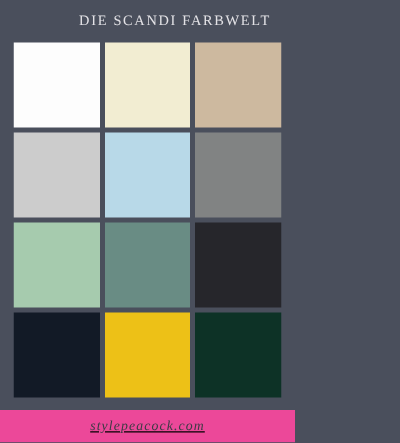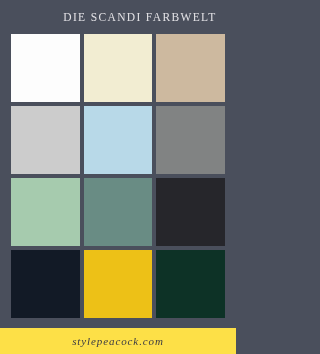--- a/index.html
+++ b/index.html
@@ -117,17 +117,17 @@
     </div>
 
     <div class="swatch-row">
       <div class="swatch" style="background-color: rgb(18, 26, 38);"></div>
       <div class="swatch" style="background-color: rgb(237, 193, 23);"></div>
       <div class="swatch" style="background-color: rgb(13, 50, 38);"></div>
     </div>
 
   </div>
 
-  <div class="footer" style="background-color: #fde047;">
+  <div class="footer" style="background-color: #ec4899; text-decoration: underline;">
     <div class="footer-text" style="color: rgb(59, 59, 68);">stylepeacock.com</div>
   </div>
 
 </div>
 
 </body></html>

